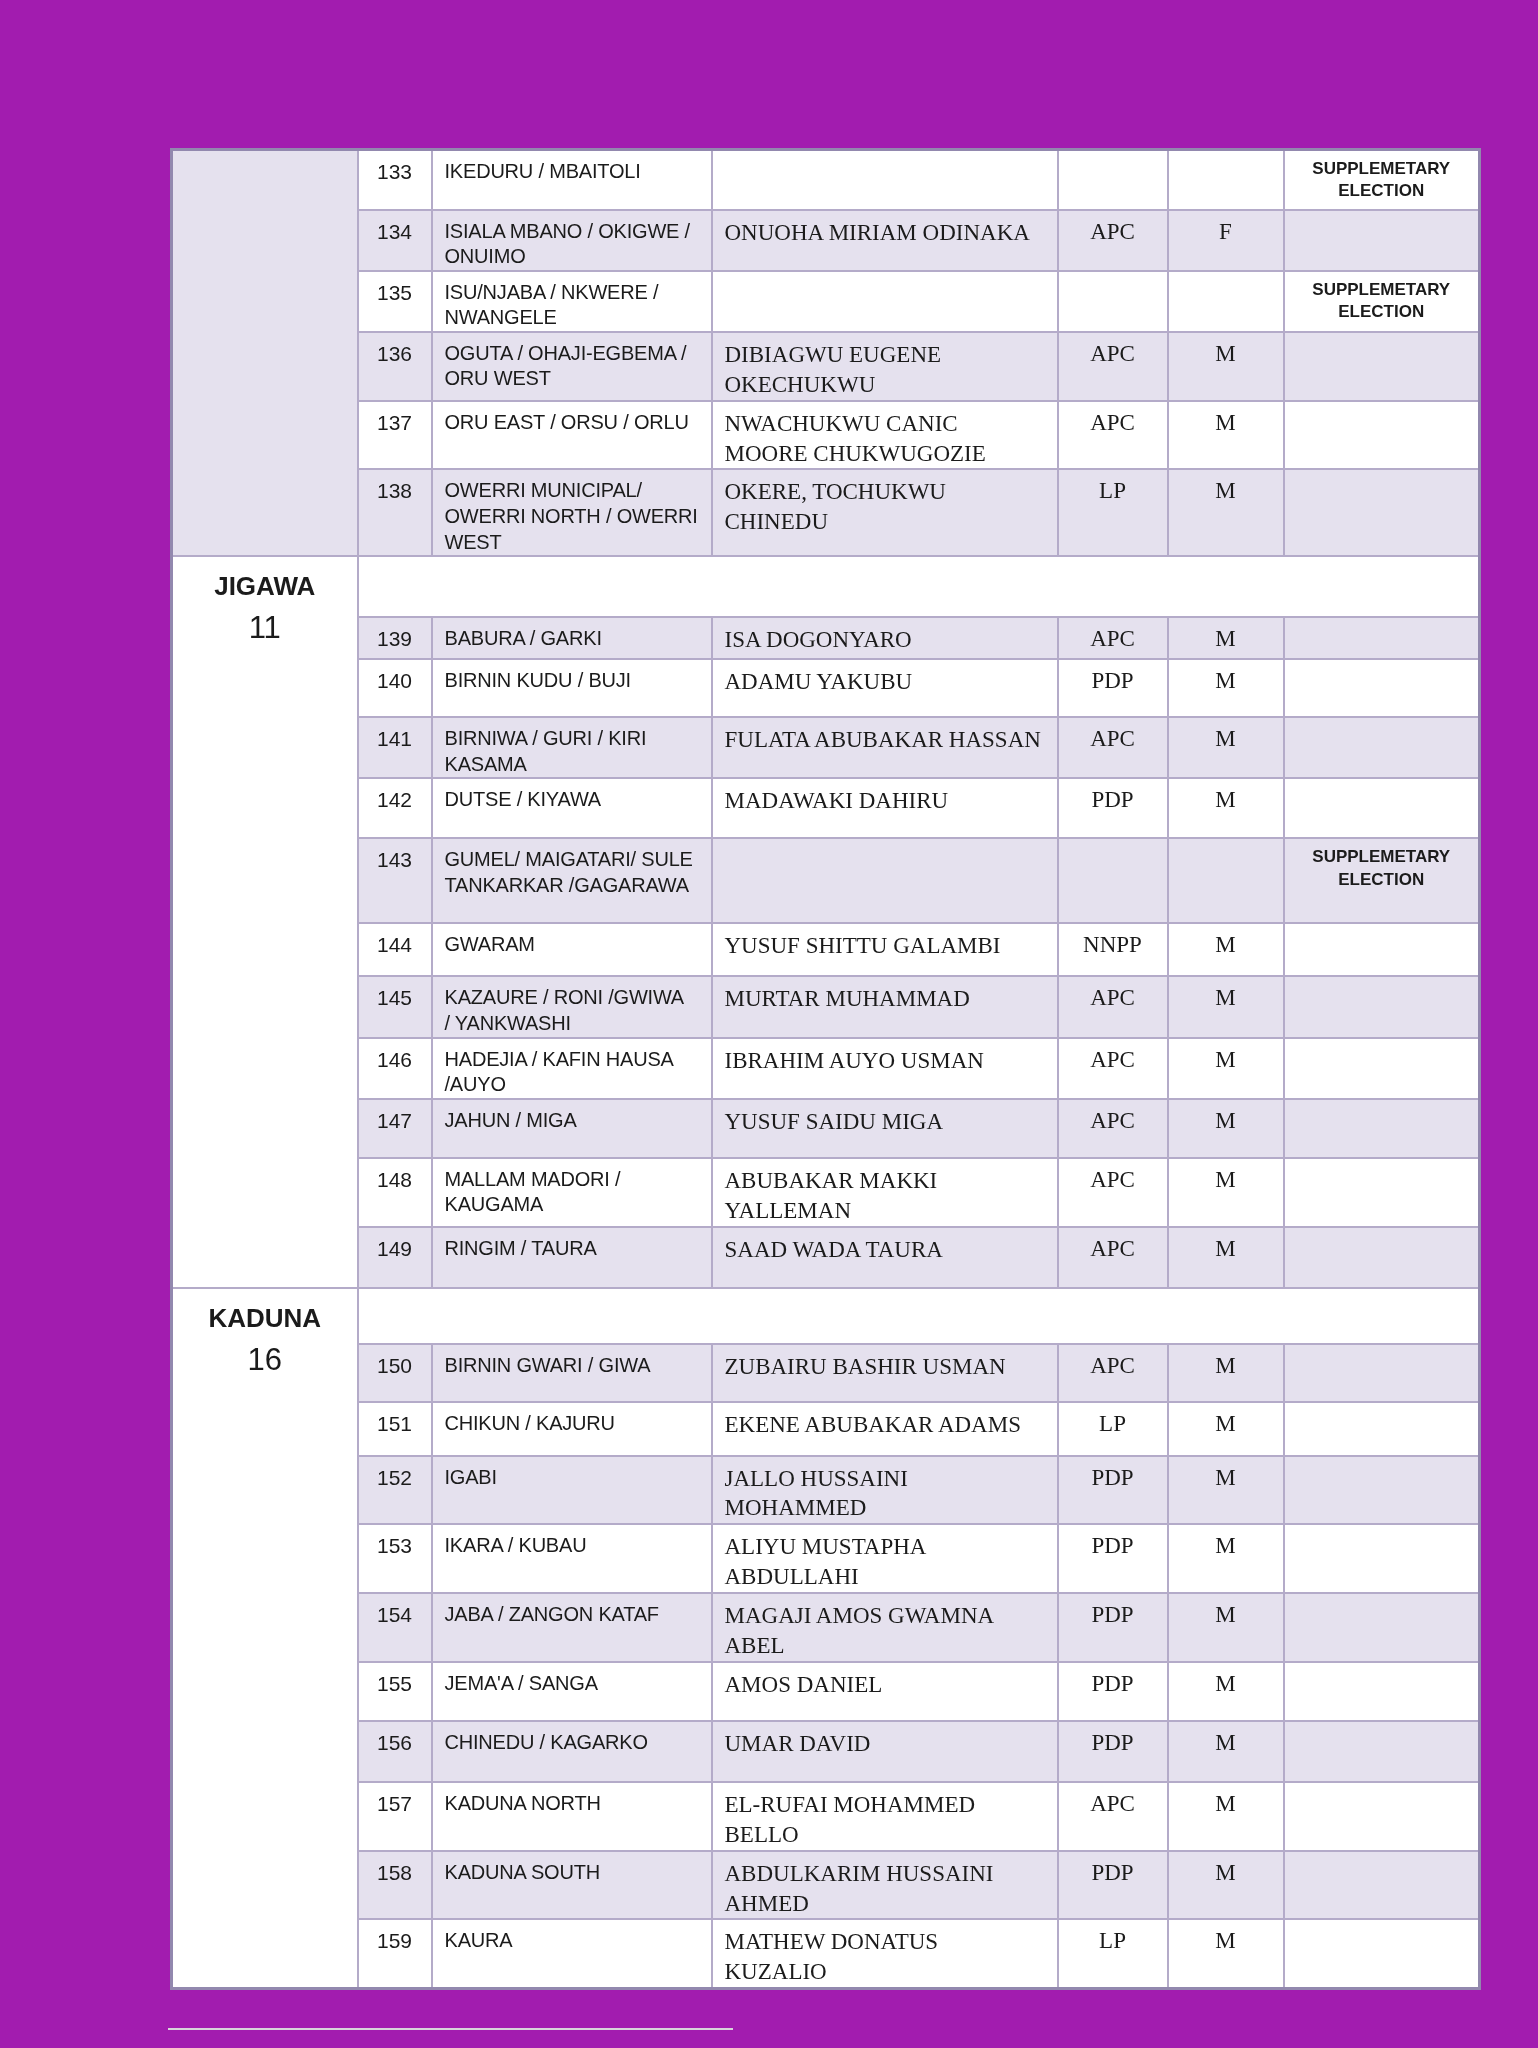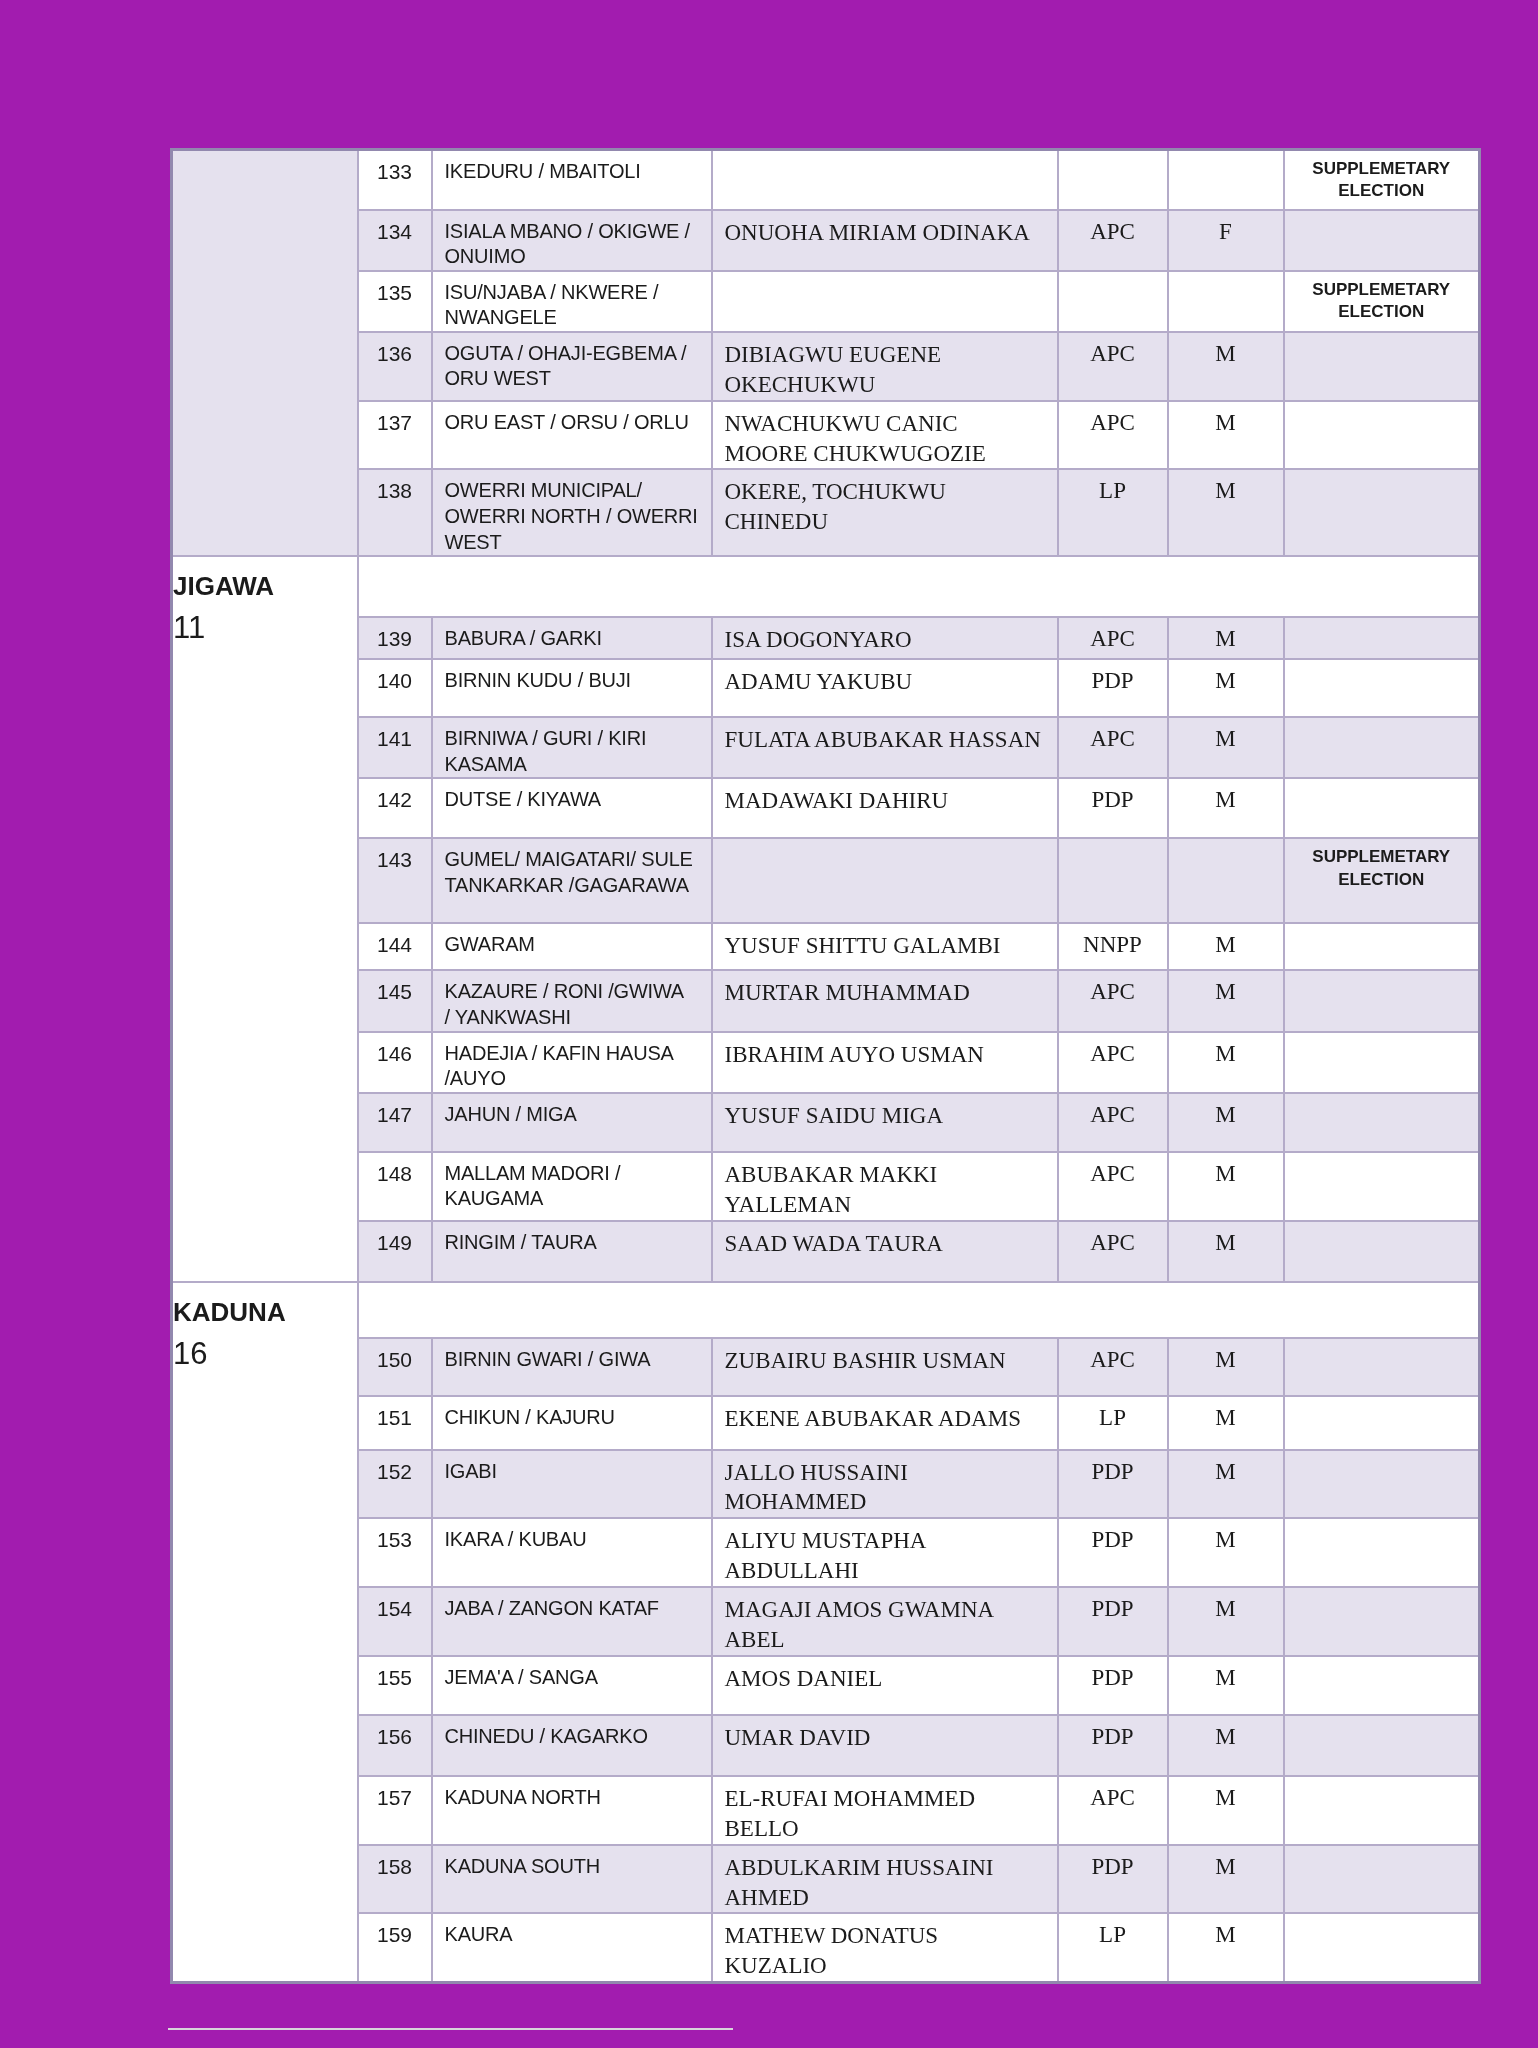--- a/index.html
+++ b/index.html
@@ -19,21 +19,21 @@
     border:3px solid #9288ae;
   }
   td{
     border:2px solid #b4abc9;
     vertical-align:top;
     padding:0;
     overflow:hidden;
   }
   tr.lav td.d{background:#e5e1ee;}
   tr.wht td.d{background:#ffffff;}
-  td.state{background:#ffffff;text-align:left;padding-top:14px;}
+  td.state{background:#ffffff;text-align:center;padding-top:14px;}
   td.state.shaded{background:#e5e1ee;}
   td.spacer{background:#ffffff;}
   .state-name{font-weight:bold;font-size:26px;line-height:1.2;}
   .state-count{font-weight:normal;font-size:31px;margin-top:8px;}
   td.num{text-align:center;font-size:21px;padding-top:9px;}
   td.con{font-size:20px;line-height:1.28;padding:8px 6px 0 12px;letter-spacing:-0.2px;white-space:pre-line;}
   td.can{font-family:"Liberation Serif",serif;font-size:23px;line-height:1.3;padding:7px 6px 0 12px;white-space:pre-line;}
   td.par,td.gen{font-family:"Liberation Serif",serif;font-size:23px;text-align:center;padding-top:8px;}
   td.not{font-weight:bold;font-size:17px;text-align:center;line-height:1.3;padding-top:7px;white-space:pre-line;margin-left:31px;}
   .artifact-line{
@@ -160,21 +160,21 @@
       <tr class="lav" style="height:85px">
         <td class="num d">143</td>
         <td class="con d">GUMEL/ MAIGATARI/ SULE
 TANKARKAR /GAGARAWA</td>
         <td class="can d"></td>
         <td class="par d"></td>
         <td class="gen d"></td>
         <td class="not d">SUPPLEMETARY
 ELECTION</td>
       </tr>
-      <tr class="wht" style="height:47px">
+      <tr class="wht" style="height:53px">
         <td class="num d">144</td>
         <td class="con d">GWARAM</td>
         <td class="can d">YUSUF SHITTU GALAMBI</td>
         <td class="par d">NNPP</td>
         <td class="gen d">M</td>
         <td class="not d"></td>
       </tr>
       <tr class="lav" style="height:58px">
         <td class="num d">145</td>
         <td class="con d">KAZAURE / RONI /GWIWA

